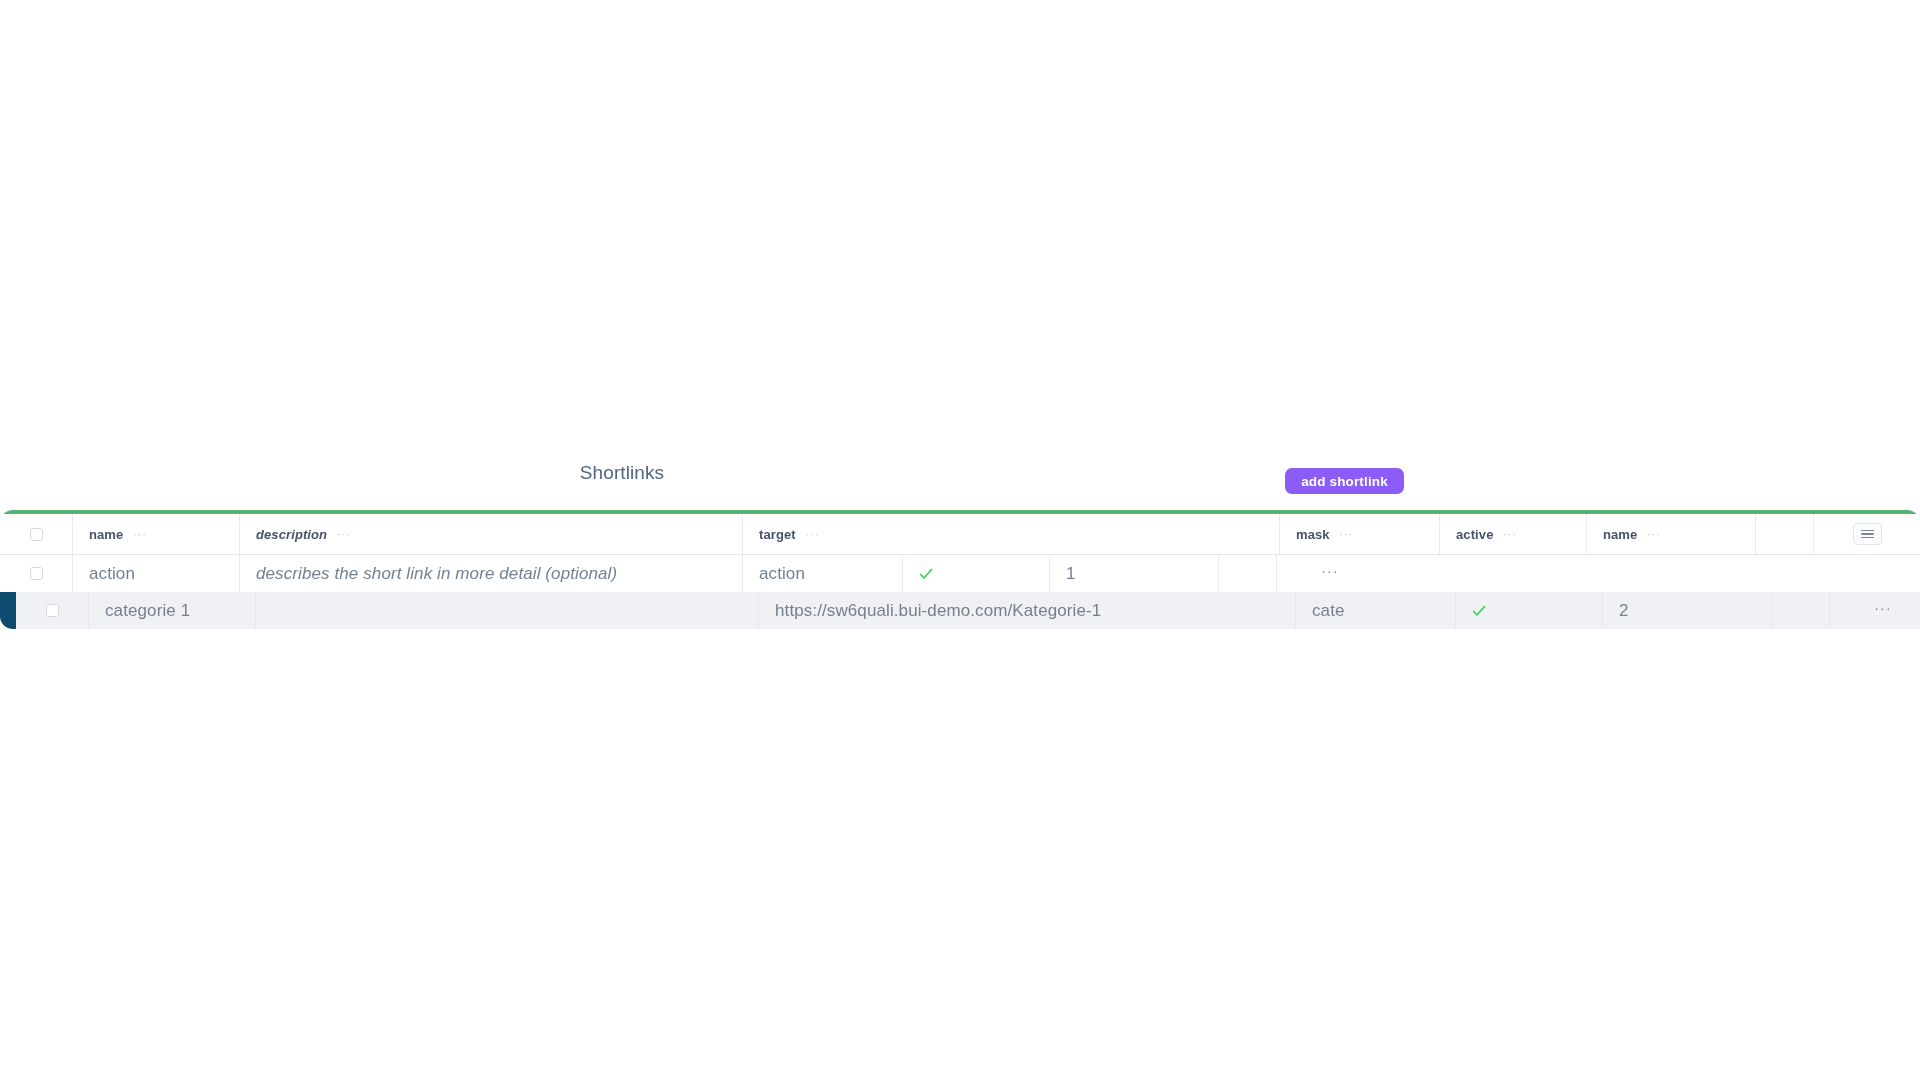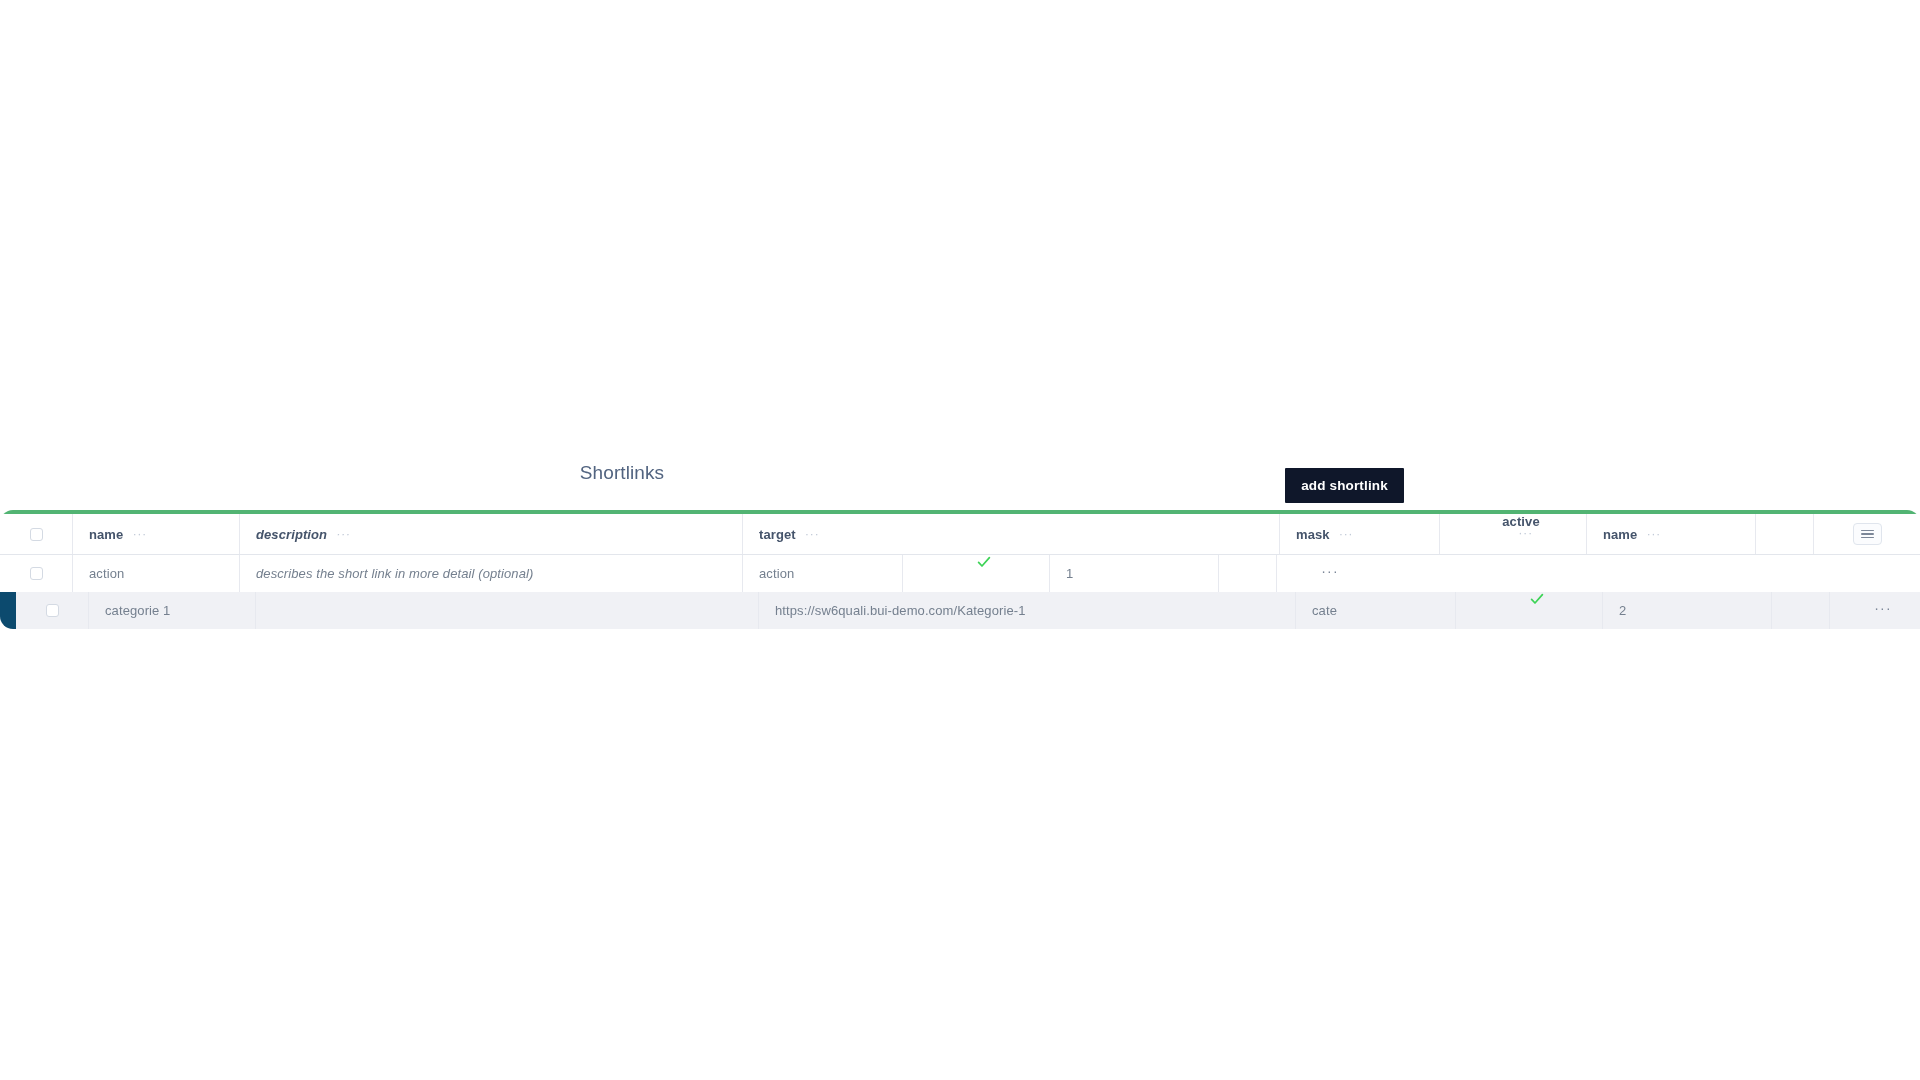--- a/index.html
+++ b/index.html
@@ -39,24 +39,24 @@
     font-weight: 400;
     color: #526480;
     letter-spacing: .1px;
   }
 
   .add-button {
     position: absolute;
     left: 1285px;
     top: 468px;
     width: 119px;
-    height: 35px;
-    background: #0f172a;
+    height: 26px;
+    background: #8b5cf6;
     border: none;
-    border-radius: 1px;
+    border-radius: 7px;
     color: #ffffff;
     font-family: "Liberation Sans", sans-serif;
     font-size: 13.5px;
     font-weight: bold;
     letter-spacing: .15px;
     cursor: pointer;
   }
 
   
   .grid {
@@ -99,21 +99,21 @@
     overflow: hidden;
     white-space: nowrap;
   }
 
   
   .c-check  { width: 73px;  padding-left: 0; justify-content: center; }
   .c-name   { width: 167px; }
   .c-desc   { width: 503px; font-style: italic; }
   .c-target { width: 537px; }
   .c-mask   { width: 160px; }
-  .c-active { width: 147px; flex-direction: column; }
+  .c-active { width: 147px; }
   .c-count  { width: 169px; }
   .c-blank  { width: 58px;  }
   .c-menu   { width: 106px; border-right: none; justify-content: center; padding-left: 0; }
 
   .head-label {
     font-size: 13px;
     font-weight: bold;
     color: #45546b;
     letter-spacing: .1px;
   }
@@ -121,21 +121,21 @@
   .head-dots {
     margin-left: 9px;
     font-size: 13px;
     color: #c3cbd8;
     letter-spacing: .5px;
     line-height: 8px;
     cursor: pointer;
   }
 
   .cell-text {
-    font-size: 13px;
+    font-size: 17px;
     color: #75808f;
     letter-spacing: .1px;
   }
 
   
   .checkbox {
     width: 13px;
     height: 13px;
     border: 1px solid #d4dae3;
     border-radius: 3px;

